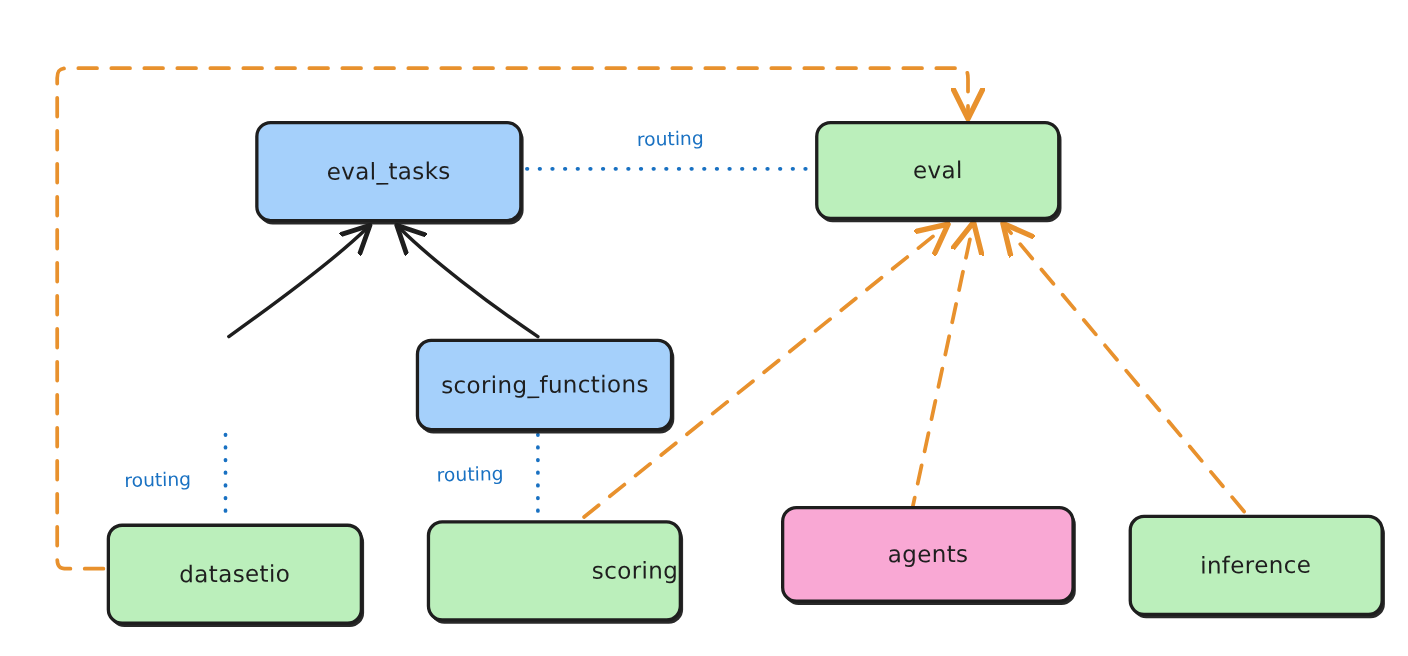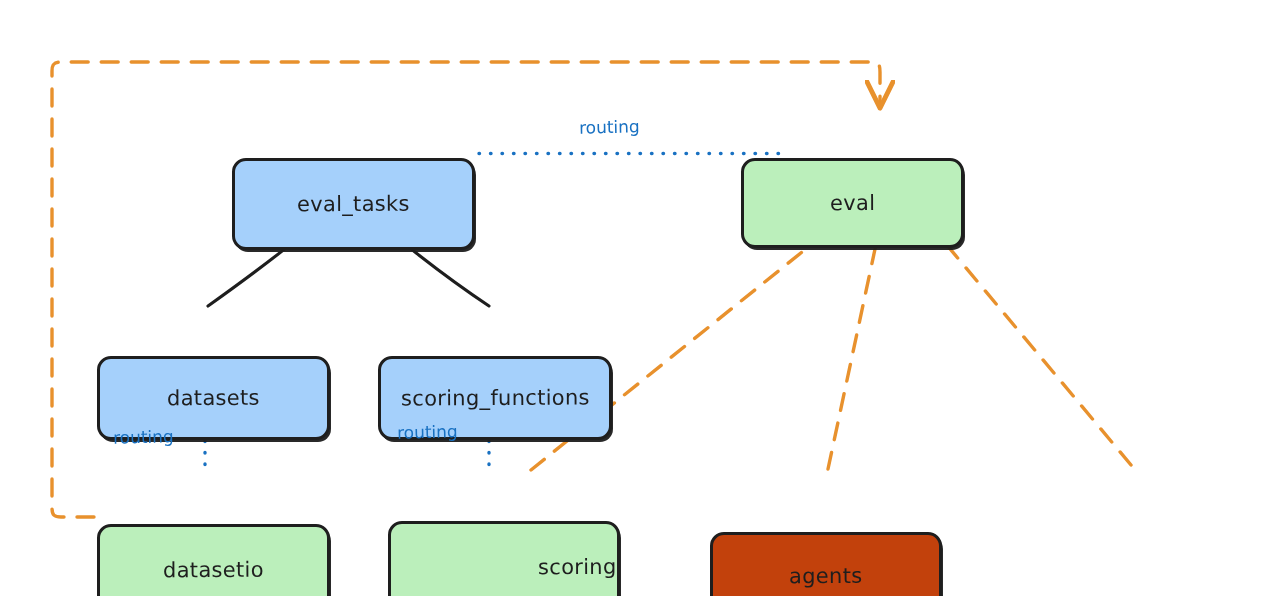--- a/index.html
+++ b/index.html
@@ -32,21 +32,20 @@
     border: 3px solid #1e1e1e;
     border-radius: 14px;
     display: flex;
     align-items: center;
     justify-content: center;
     font-family: "DejaVu Sans", sans-serif;
     font-size: 21px;
     color: #1e1e1e;
     letter-spacing: 0.3px;
     box-shadow: 2px 3px 0 -1px rgba(30,30,30,0.95);
-    margin-top: 48px;
   }
   .node.blue  { background: #a5d0fb; }
   .node.green { background: #bbefbb; }
   .node-label {
     pointer-events: none;
     white-space: nowrap;
     transform: rotate(-0.35deg);
   }
   .edge-label {
     position: absolute;
@@ -91,33 +90,33 @@
 
     <path d="M 1131,465 L 915,207" fill="none" stroke="#e8912d" stroke-width="3.4" stroke-linecap="round" stroke-dasharray="17 13" marker-end="url(#arrow-orange)"></path>
   </svg>
 
   <div class="node blue" style="left: 232px; top: 110px; width: 243px; height: 92px; background: rgb(165, 208, 251);">
     <span class="node-label">eval_tasks</span>
   </div>
   <div class="node green" style="left: 741px; top: 110px; width: 223px; height: 90px; background: rgb(187, 239, 187);">
     <span class="node-label">eval</span>
   </div>
-  <div class="node blue" style="left: 97px; top: 308px; width: 233px; height: 84px; background: rgb(165, 208, 251);">
-    <span class="node-label">datasets</span>
-  </div>
   <div class="node green" style="left: 97px; top: 476px; width: 233px; height: 92px; background: rgb(187, 239, 187);">
     <span class="node-label">datasetio</span>
   </div>
   <div class="node blue" style="left: 378px; top: 308px; width: 234px; height: 84px; background: rgb(165, 208, 251);">
     <span class="node-label">scoring_functions</span>
   </div>
   <div class="node green" style="left: 388px; top: 473px; width: 232px; height: 92px; background: rgb(187, 239, 187); justify-content: flex-end;">
     <span class="node-label">scoring</span>
   </div>
-  <div class="node green" style="left: 710px; top: 484px; width: 232px; height: 88px; background: #c2410c;">
+  <div class="node green" style="left: 710px; top: 460px; width: 267px; height: 88px; background: #f9a8d4;">
     <span class="node-label">agents</span>
+  </div>
+  <div class="node green" style="left: 1026px; top: 468px; width: 232px; height: 92px; background: rgb(187, 239, 187);">
+    <span class="node-label">inference</span>
   </div>
 
   <div class="edge-label" style="left: 579px; top: 117px;">routing</div>
   <div class="edge-label" style="left: 113px; top: 427px;">routing</div>
   <div class="edge-label" style="left: 397px; top: 422px;">routing</div>
 
 </div>
 
 </body></html>

